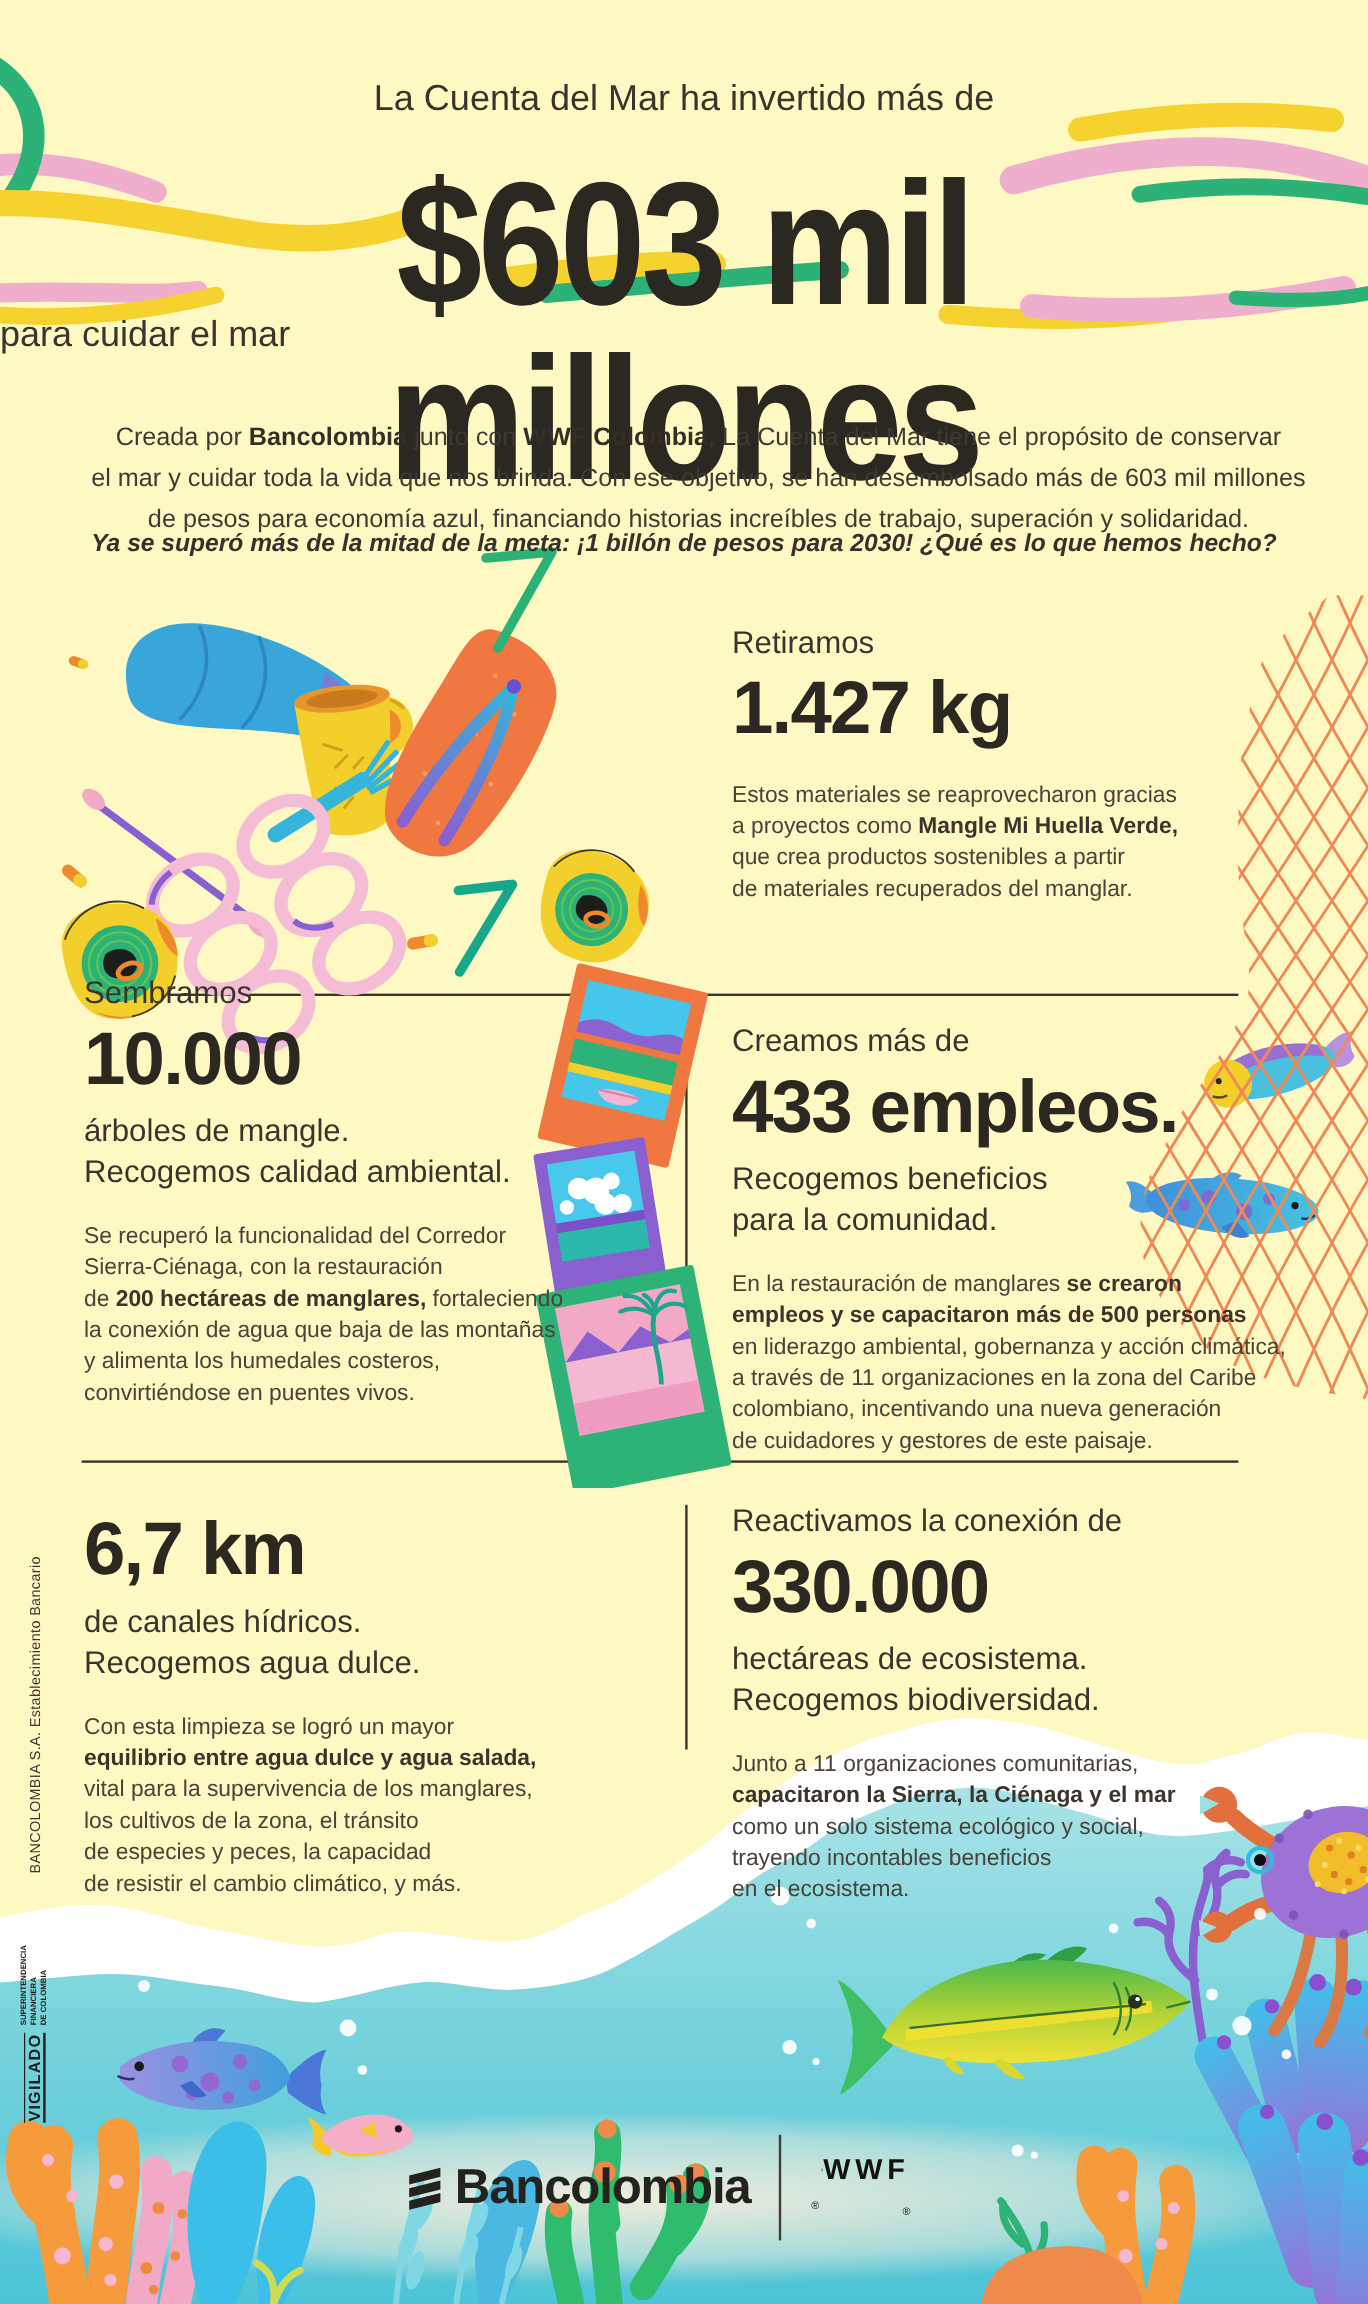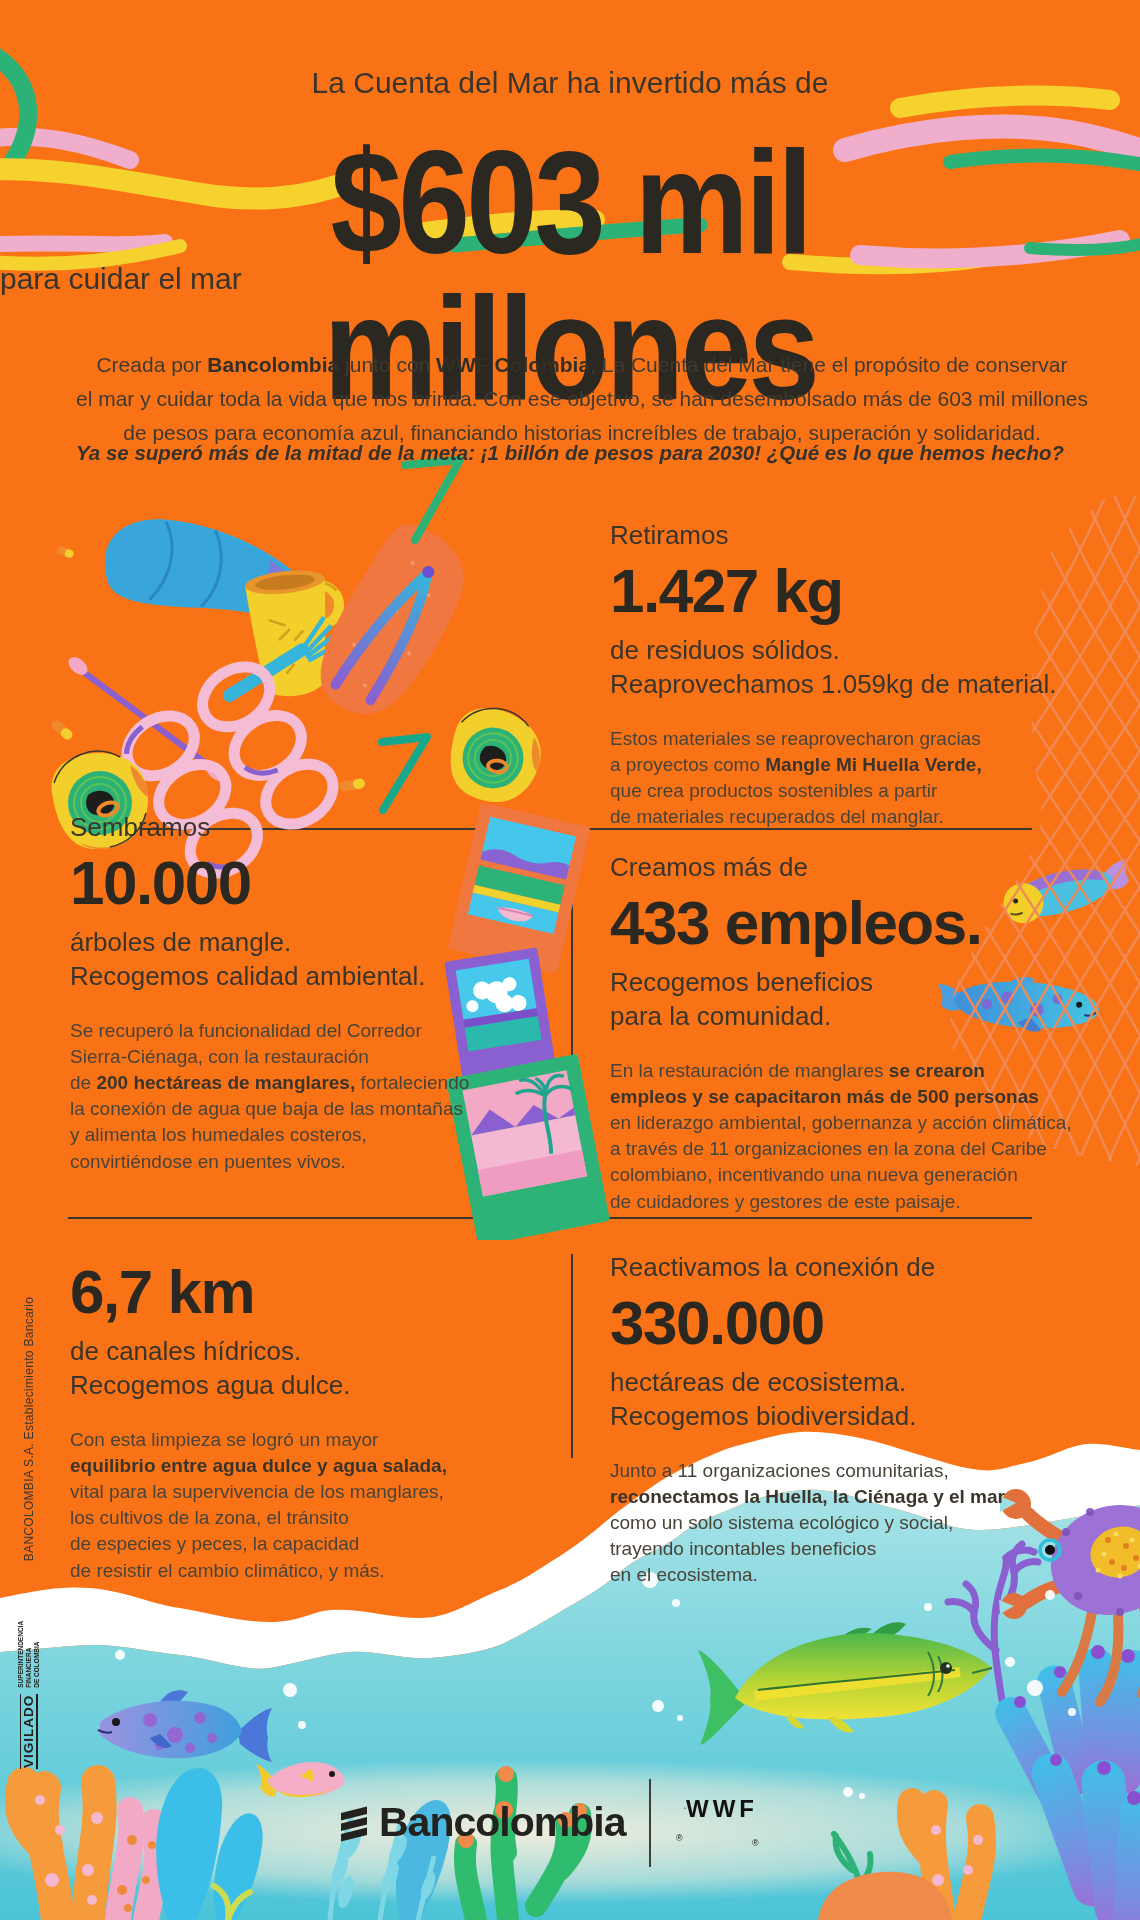--- a/index.html
+++ b/index.html
@@ -1,16 +1,16 @@
 <!DOCTYPE html>
 <html><head>
 <meta charset="utf-8">
 <style>
   html,body{margin:0;padding:0;background:#d8d4cc;}
-  #page{position:relative;width:1140px;height:1920px;background:#f97316;overflow:hidden;
+  #page{position:relative;width:1140px;height:1920px;background:#fef9c3;overflow:hidden;
         font-family:"Liberation Sans",sans-serif;color:#3a352d;}
   .abs{position:absolute;}
   svg{display:block;}
   
   .hkicker{top:66px;left:0;width:100%;text-align:center;font-size:30px;color:#39342c;}
   .hamount{top:130px;left:0;width:100%;text-align:center;font-size:146px;line-height:1;
            font-weight:700;letter-spacing:-4px;transform:scaleX(.88);color:#2b2721;}
   .hsub{top:262px;left:0;width:100%;font-size:30px;color:#39342c;}
   .intro{top:336px;left:0;width:100%;text-align:center;font-size:21px;line-height:34px;
          color:#3f3a31;white-space:pre-line;}
@@ -547,22 +547,20 @@
   <div class="abs hsub">para cuidar el mar</div>
 
   <p class="abs intro" style="margin:12px"><span>Creada por </span><b>Bancolombia</b><span> junto con </span><b>WWF Colombia</b><span>, La Cuenta del Mar tiene el propósito de conservar
 el mar y cuidar toda la vida que nos brinda. Con ese objetivo, se han desembolsado más de 603 mil millones
 de pesos para economía azul, financiando historias increíbles de trabajo, superación y solidaridad.</span></p>
   <div class="abs goal">Ya se superó más de la mitad de la meta: ¡1 billón de pesos para 2030! ¿Qué es lo que hemos hecho?</div>
 
   <section class="stat" id="stat-retiramos">
     <div class="stat-label">Retiramos</div>
     <div class="stat-value">1.427 kg</div>
-    <div class="stat-sub">de residuos sólidos.
-Reaprovechamos 1.059kg de material.</div>
     <p class="stat-desc" style="margin-bottom:0"><span>Estos materiales se reaprovecharon gracias
 a proyectos como </span><b>Mangle Mi Huella Verde,</b><span>
 que crea productos sostenibles a partir
 de materiales recuperados del manglar.</span></p>
   </section>
   <section class="stat" id="stat-sembramos">
     <div class="stat-label">Sembramos</div>
     <div class="stat-value">10.000</div>
     <div class="stat-sub">árboles de mangle.
 Recogemos calidad ambiental.</div>
@@ -595,21 +593,21 @@
 los cultivos de la zona, el tránsito
 de especies y peces, la capacidad
 de resistir el cambio climático, y más.</span></p>
   </section>
   <section class="stat" id="stat-reactivamos">
     <div class="stat-label">Reactivamos la conexión de</div>
     <div class="stat-value">330.000</div>
     <div class="stat-sub">hectáreas de ecosistema.
 Recogemos biodiversidad.</div>
     <p class="stat-desc" style="margin-bottom:0"><span>Junto a 11 organizaciones comunitarias,
-</span><b>reconectamos la Huella, la Ciénaga y el mar</b><span>
+</span><b>capacitaron la Sierra, la Ciénaga y el mar</b><span>
 como un solo sistema ecológico y social,
 trayendo incontables beneficios
 en el ecosistema.</span></p>
   </section>
 
   <div class="abs bancol">
     <svg width="34" height="40" viewBox="0 0 34 40">
       <g fill="#24221e">
         <path d="M5,10 L31,3.5 L31,11 L5,17.5 Z"></path>
         <path d="M5,20.5 L31,14 L31,21.5 L5,28 Z"></path>

